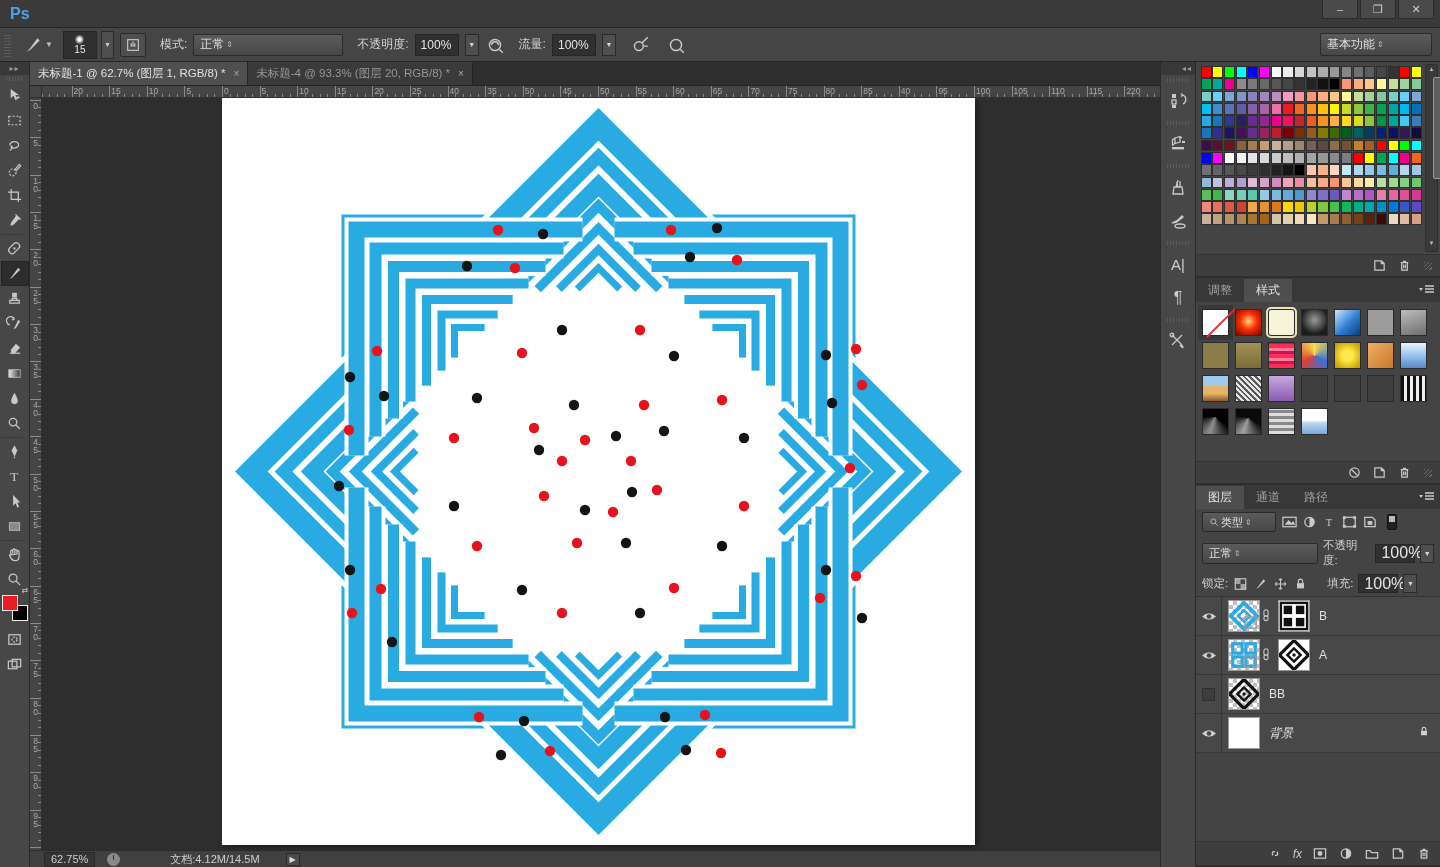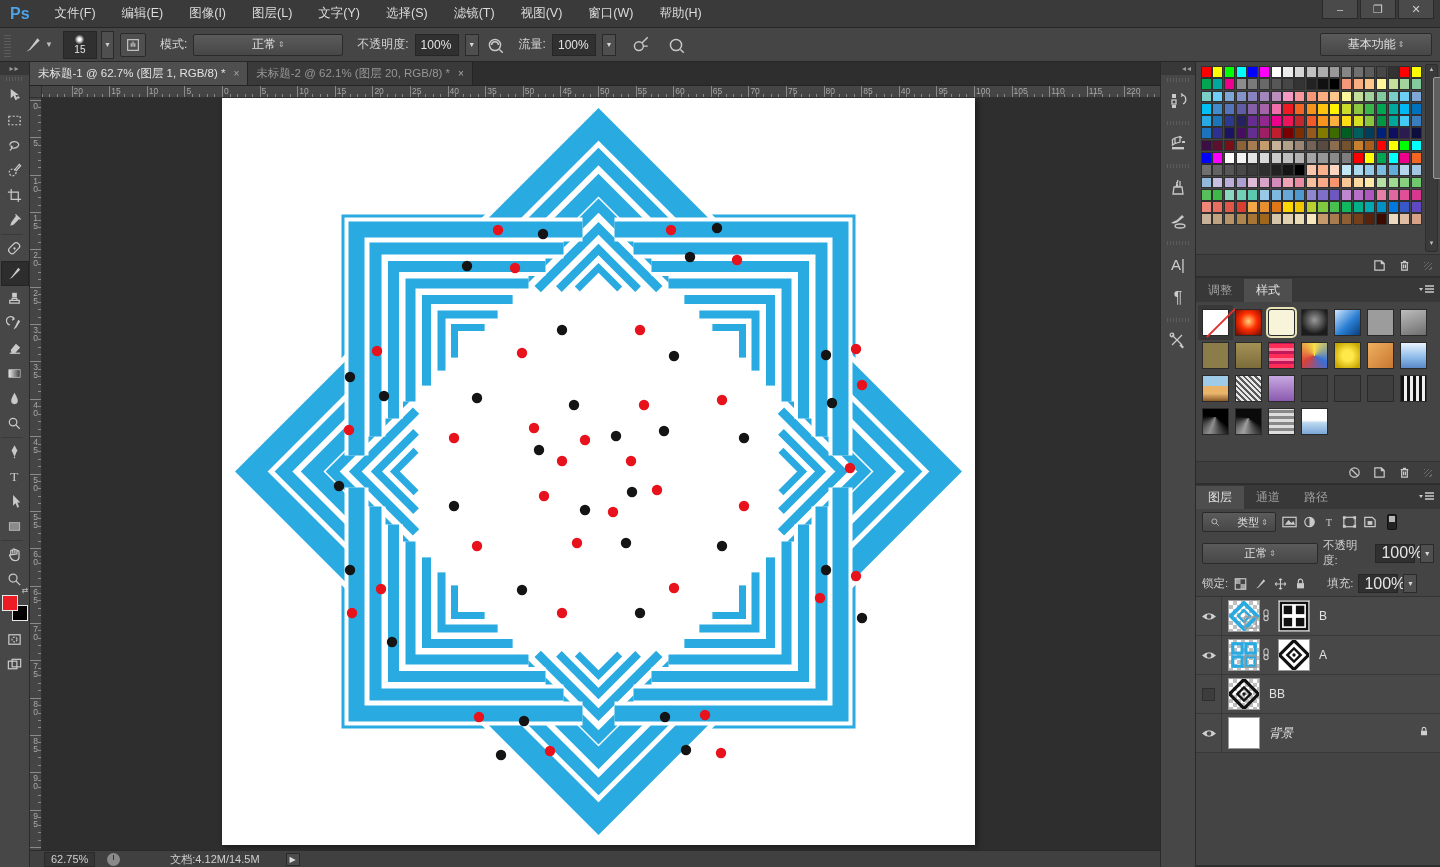--- a/index.html
+++ b/index.html
@@ -28,21 +28,21 @@
   .brush-size-box { width:34px; height:28px; background:#303030; border:1px solid #262626;
                     display:flex; flex-direction:column; align-items:center; justify-content:center; }
   .brush-dot { width:9px; height:9px; border-radius:50%; background:radial-gradient(circle,#fff 20%,rgba(255,255,255,0.1) 75%); }
   .brush-size-label { font-size:10px; color:#e8e8e8; }
   .mini-drop { width:13px; height:28px; background:#4f4f4f; border:1px solid #2a2a2a;
                display:flex; align-items:center; justify-content:center; font-size:7px; color:#ccc; }
   .panel-toggle-btn { width:26px; height:24px; background:#4f4f4f; border:1px solid #2a2a2a; border-radius:2px;
                       display:flex; align-items:center; justify-content:center; }
   .opt-label { color:#d2d2d2; margin-left:8px; }
   .select-box { height:22px; background:linear-gradient(#5b5b5b,#474747); border:1px solid #2a2a2a;
-                border-radius:2px; display:flex; align-items:center; justify-content:center;
+                border-radius:2px; display:flex; align-items:center; justify-content:flex-start;
                 padding:0 6px; color:#e0e0e0; }
   .val-box { height:22px; background:#303030; border:1px solid #262626; display:flex;
              align-items:center; padding:0 5px; color:#e4e4e4; }
   .val-drop { width:14px; height:22px; background:#4f4f4f; border:1px solid #2a2a2a;
               display:flex; align-items:center; justify-content:center; font-size:7px; }
   .workspace-btn { position:absolute; right:8px; top:5px; width:112px; height:23px; }
 
   
   .main { flex:1; display:flex; min-height:0; }
 
@@ -168,32 +168,20 @@
   svg .ln { stroke:#c9c9c9; stroke-width:1.3; fill:none; }
   svg .fl { fill:#c9c9c9; }
 </style>
 </head>
 <body>
 
 <div class="app">
 
   <div class="menubar">
     <span class="ps-logo">Ps</span>
-    <div id="menu-items" style="display:flex;height:100%">
-        <div class="menu-item">文件(F)</div>
-        <div class="menu-item">编辑(E)</div>
-        <div class="menu-item">图像(I)</div>
-        <div class="menu-item">图层(L)</div>
-        <div class="menu-item">文字(Y)</div>
-        <div class="menu-item">选择(S)</div>
-        <div class="menu-item">滤镜(T)</div>
-        <div class="menu-item">视图(V)</div>
-        <div class="menu-item">窗口(W)</div>
-        <div class="menu-item">帮助(H)</div>
-      </div>
     <div class="win-controls">
       <div class="win-btn">–</div>
       <div class="win-btn">❐</div>
       <div class="win-btn">✕</div>
     </div>
   </div>
 
   <div class="optionsbar">
     <div class="grip-v"></div>
     <div class="tool-preset">
@@ -389,21 +377,21 @@
       </div>
     </div>
 
     <div class="doc-col">
       <div class="tabbar" id="doc-tabs">
           <div class="doc-tab active">
             <span>未标题-1 @ 62.7% (图层 1, RGB/8) *</span>
             <span class="tab-close">×</span>
           </div>
           <div class="doc-tab inactive">
-            <span>未标题-2 @ 62.1% (图层 20, RGB/8) *</span>
+            <span>未标题-4 @ 93.3% (图层 20, RGB/8) *</span>
             <span class="tab-close">×</span>
           </div>
         </div>
       <div class="ruler-row">
         <div class="ruler-corner"></div>
         <div class="h-ruler" id="h-ruler">
             <div class="tick" style="left: -0.48px; height: 3px;"></div>
             <div class="tick" style="left: 7.04px; height: 3px;"></div>
             <div class="tick" style="left: 14.56px; height: 3px;"></div>
             <div class="tick" style="left: 22.08px; height: 3px;"></div>
@@ -1351,21 +1339,21 @@
             <div class="p-tab">通道</div>
             <div class="p-tab">路径</div>
             <svg class="panel-menu" viewBox="0 0 18 12">
               <path class="fl" d="M1 4 l4 0 l-2 3 Z"></path>
               <path class="ln" d="M7 2 h9 M7 5 h9 M7 8 h9"></path>
             </svg>
         </div>
 
         <div class="layer-ctl-row">
           <div class="select-box filter-select">
-            <span style="display:flex;align-items:center;gap:17px">
+            <span style="display:flex;align-items:center;gap:2px">
               <svg width="10" height="10" viewBox="0 0 16 16">
                   <circle class="ln" cx="7" cy="7" r="4"></circle>
                   <path class="ln" d="M10 10 L14 14"></path>
                 </svg>
               <span>类型</span>
             </span>
               <span class="caret">⇕</span>
           </div>
           <div class="filter-icons">
             <svg viewBox="0 0 18 16">
@@ -1521,16 +1509,39 @@
                 </svg>
               </div>
               <span class="layer-name italic">背景</span>
               <span class="row-lock"><svg width="12" height="13" viewBox="0 0 16 16">
                   <rect x="4" y="7" width="8" height="6" fill="#cfcfcf"></rect>
                   <path d="M5.5 7 V5 a2.5 2.5 0 0 1 5 0 V7" fill="none" stroke="#cfcfcf" stroke-width="1.4"></path>
                 </svg></span>
             </div>
           </div>
 
+        <div class="panel-foot layers-foot">
+          <svg viewBox="0 0 16 16">
+              <path class="ln" d="M6 10 a3 3 0 0 1 0 -4 l2 -0 M10 6 a3 3 0 0 1 0 4 l-2 0"></path>
+            </svg>
+          <span class="fx-text">fx</span>
+          <svg viewBox="0 0 16 16">
+              <rect class="ln" x="2" y="3" width="12" height="10"></rect>
+              <circle class="fl" cx="8" cy="8" r="2.6"></circle>
+            </svg>
+          <svg viewBox="0 0 16 16">
+              <circle class="ln" cx="8" cy="8" r="5"></circle>
+              <path class="fl" d="M8 3 a5 5 0 0 1 0 10 Z"></path>
+            </svg>
+          <svg viewBox="0 0 16 16">
+              <path class="ln" d="M2 5 h4 l1.5 2 H14 v6 H2 Z"></path>
+            </svg>
+          <svg viewBox="0 0 16 16">
+              <path class="ln" d="M3 3 h7 l3 3 v7 h-10 Z M10 3 v3 h3"></path>
+            </svg>
+          <svg viewBox="0 0 16 16">
+              <path class="ln" d="M4 5 h8 M5 5 v8 h6 v-8 M7 5 v-1.5 h2 V5 M7 7 v4 M9 7 v4"></path>
+            </svg>
+        </div>
       </div>
     </div>
   </div>
 </div>
 
 </body></html>

